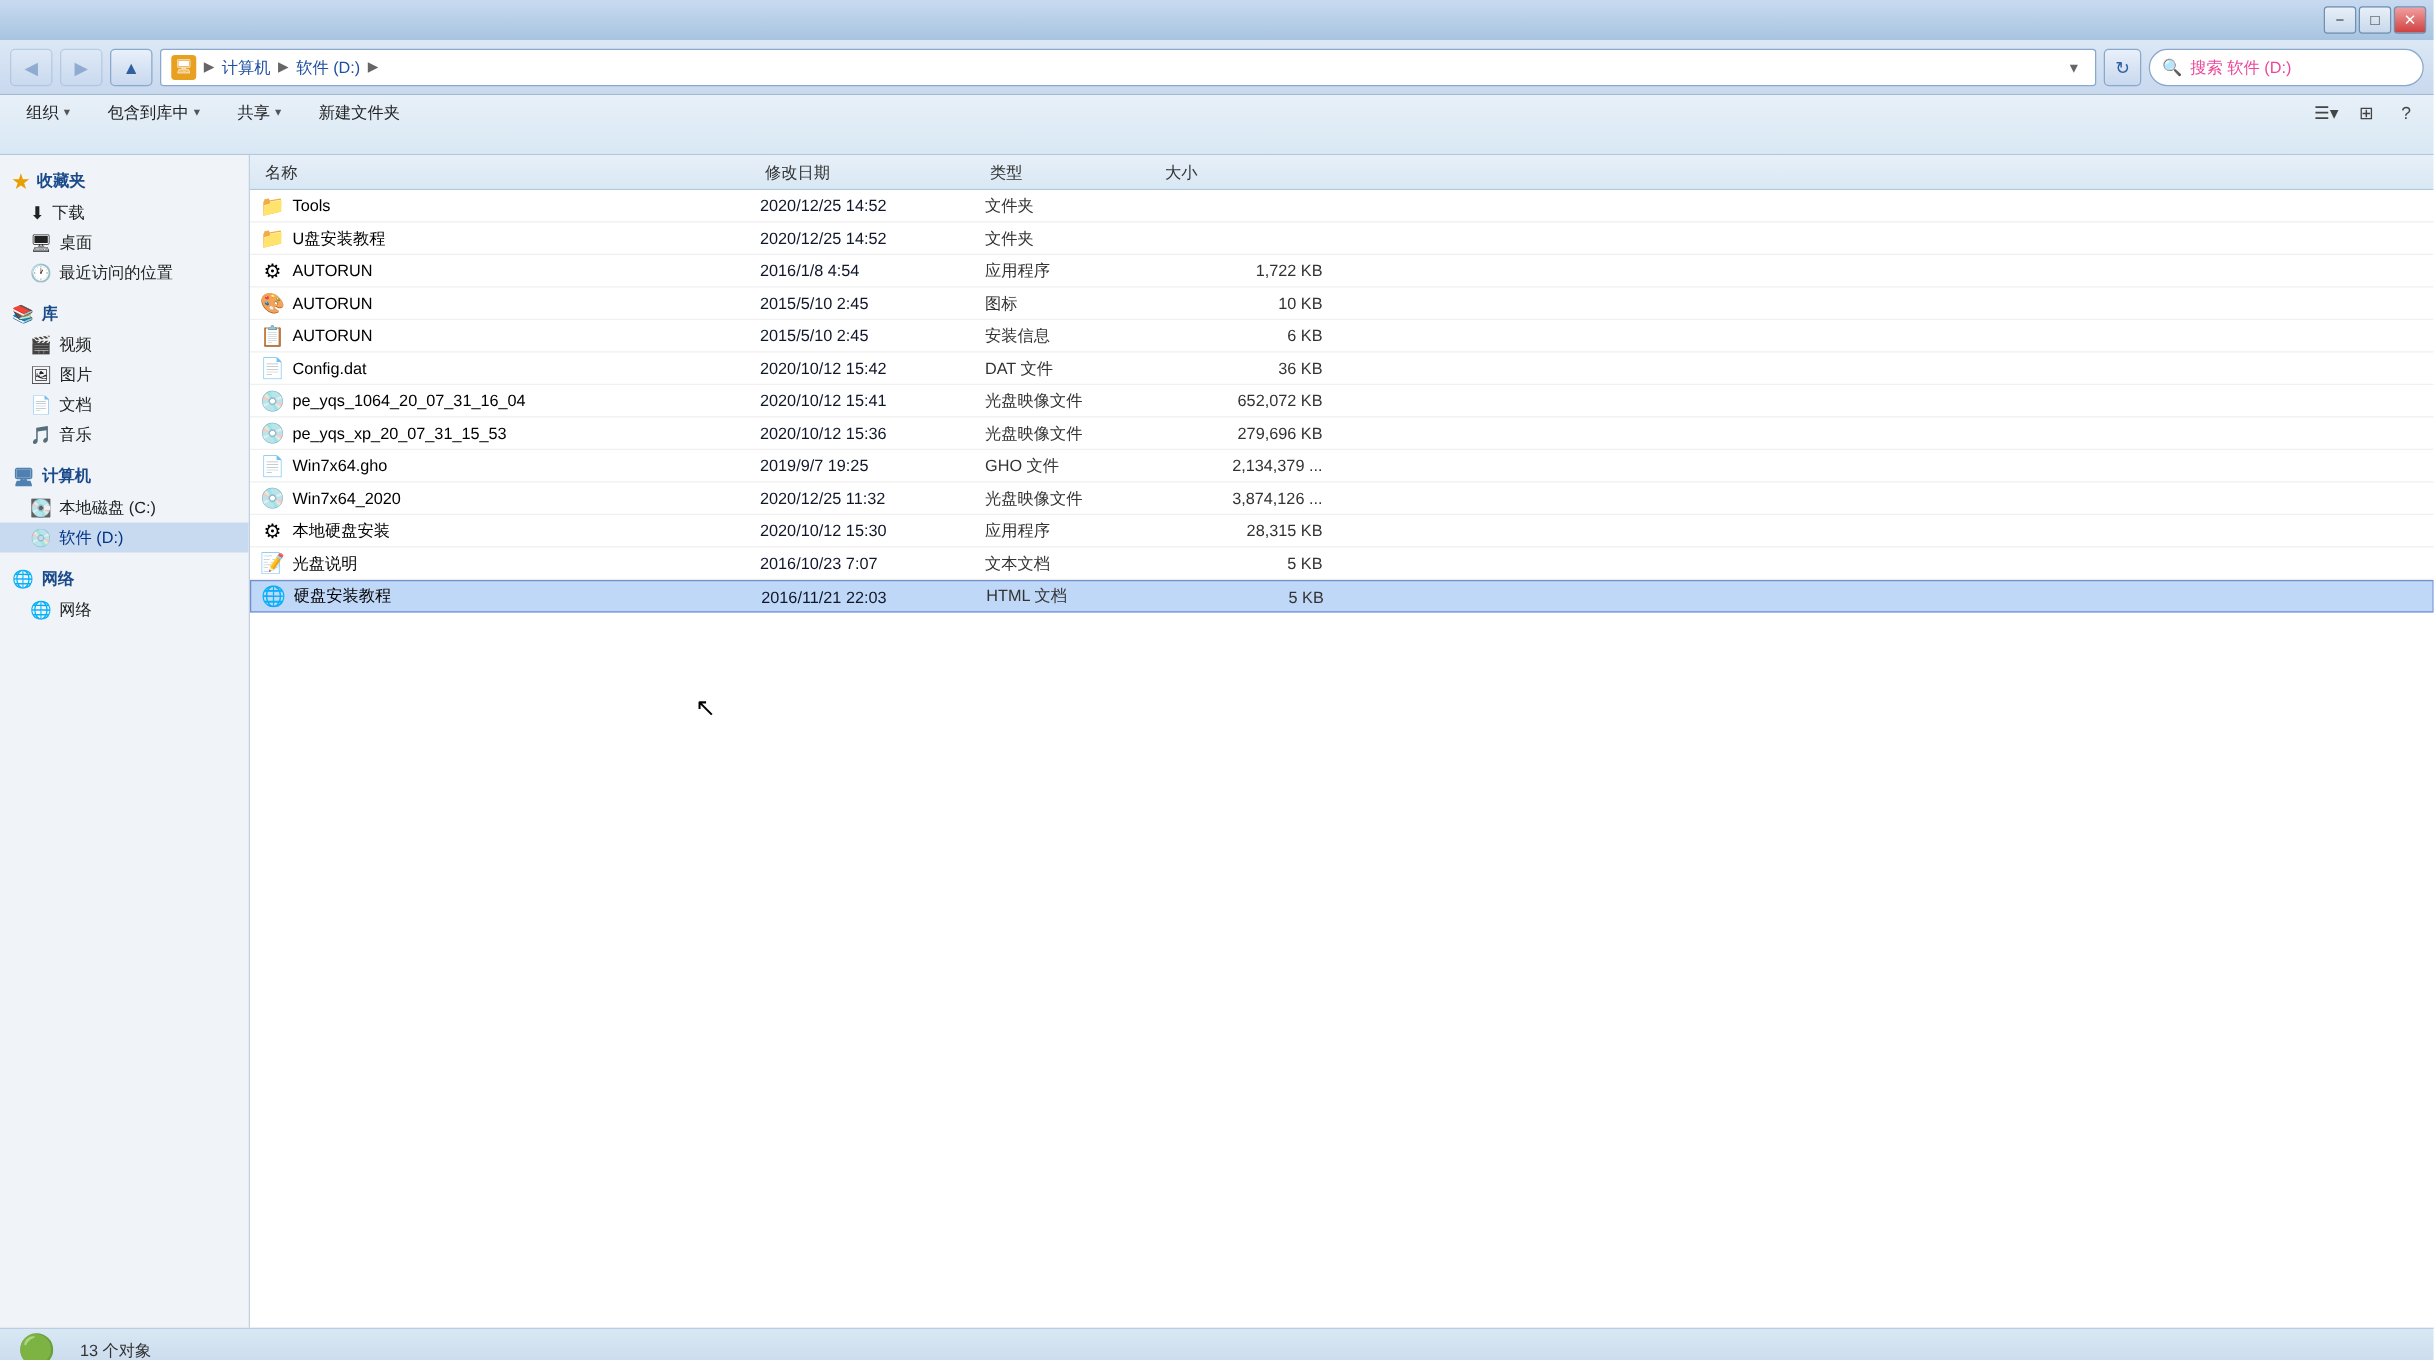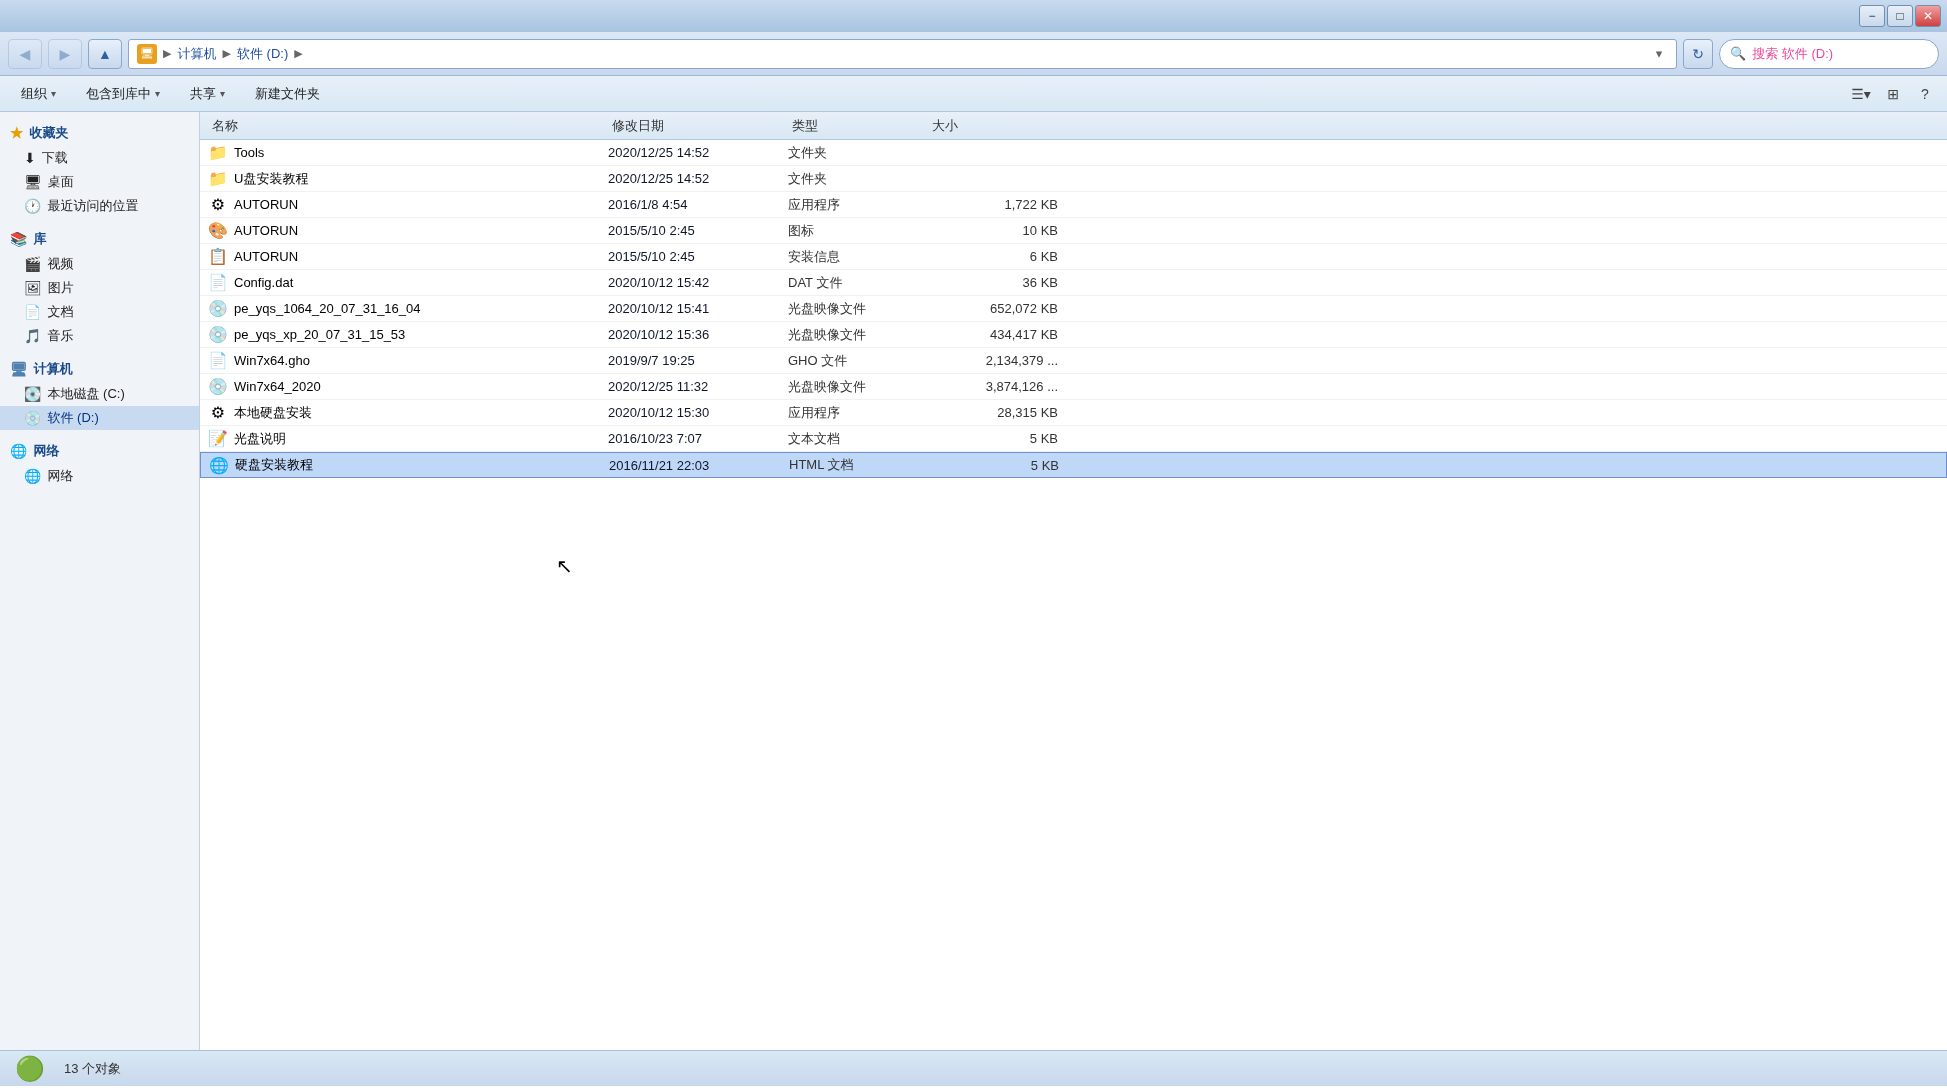--- a/index.html
+++ b/index.html
@@ -125,25 +125,24 @@
       display: flex;
       align-items: center;
       padding: 0 10px;
       gap: 6px;
       color: #888;
       font-size: 13px;
     }
 
     
     .toolbar {
-      height: 36px;
+      height: 48px;
       background: linear-gradient(to bottom, #e8f0f8 0%, #d8e8f4 100%);
       border-bottom: 1px solid #b0c8e0;
       display: flex;
-      align-items: center;
       padding: 0 8px;
       gap: 4px;
     }
     .tool-btn {
       height: 28px;
       padding: 0 12px;
       background: transparent;
       border: 1px solid transparent;
       border-radius: 3px;
       cursor: pointer;
@@ -490,21 +489,21 @@
       <div class="file-type">光盘映像文件</div>
       <div class="file-size">652,072 KB</div>
     </div>
         <div class="file-row">
       <div class="file-name">
         <div class="file-icon">💿</div>
         <span>pe_yqs_xp_20_07_31_15_53</span>
       </div>
       <div class="file-date">2020/10/12 15:36</div>
       <div class="file-type">光盘映像文件</div>
-      <div class="file-size">434,417 KB</div>
+      <div class="file-size">279,696 KB</div>
     </div>
         <div class="file-row">
       <div class="file-name">
         <div class="file-icon">📄</div>
         <span>Win7x64.gho</span>
       </div>
       <div class="file-date">2019/9/7 19:25</div>
       <div class="file-type">GHO 文件</div>
       <div class="file-size">2,134,379 ...</div>
     </div>

